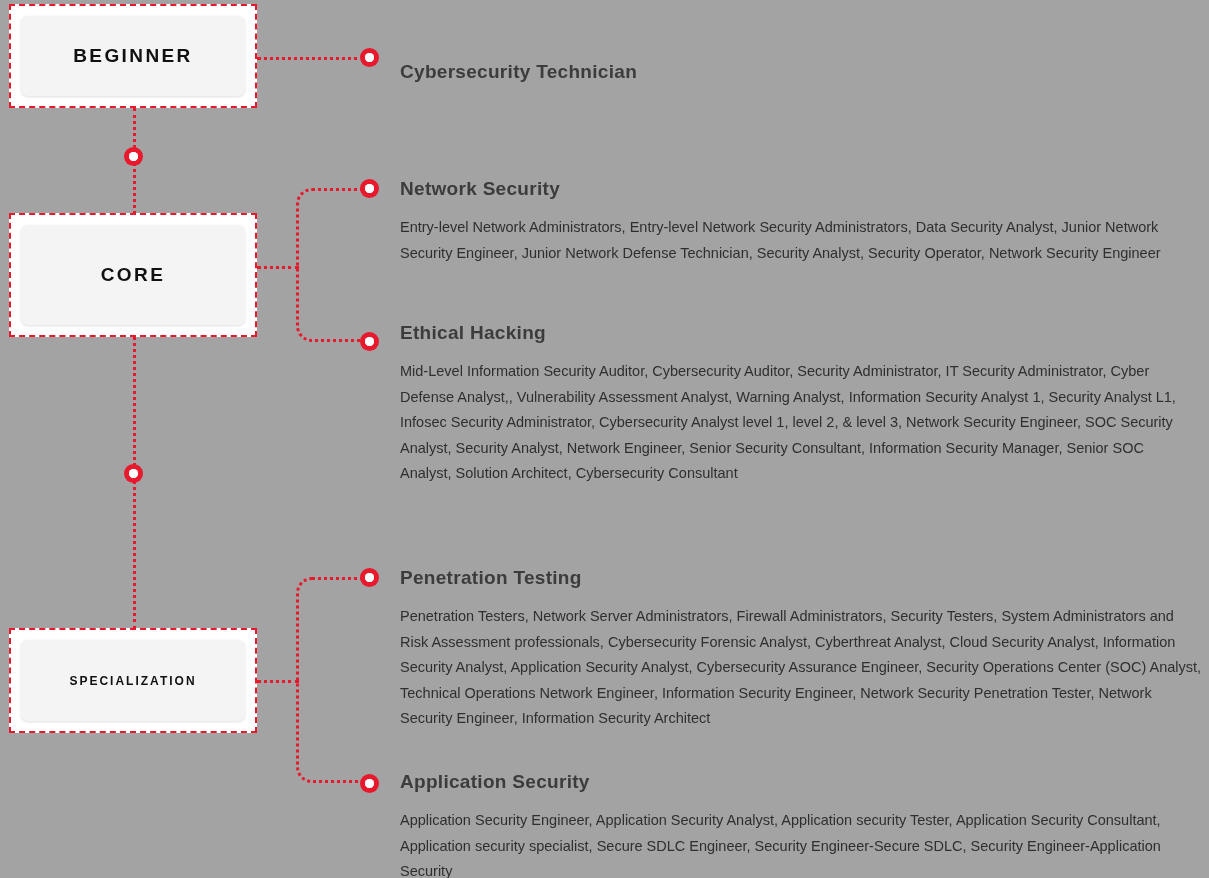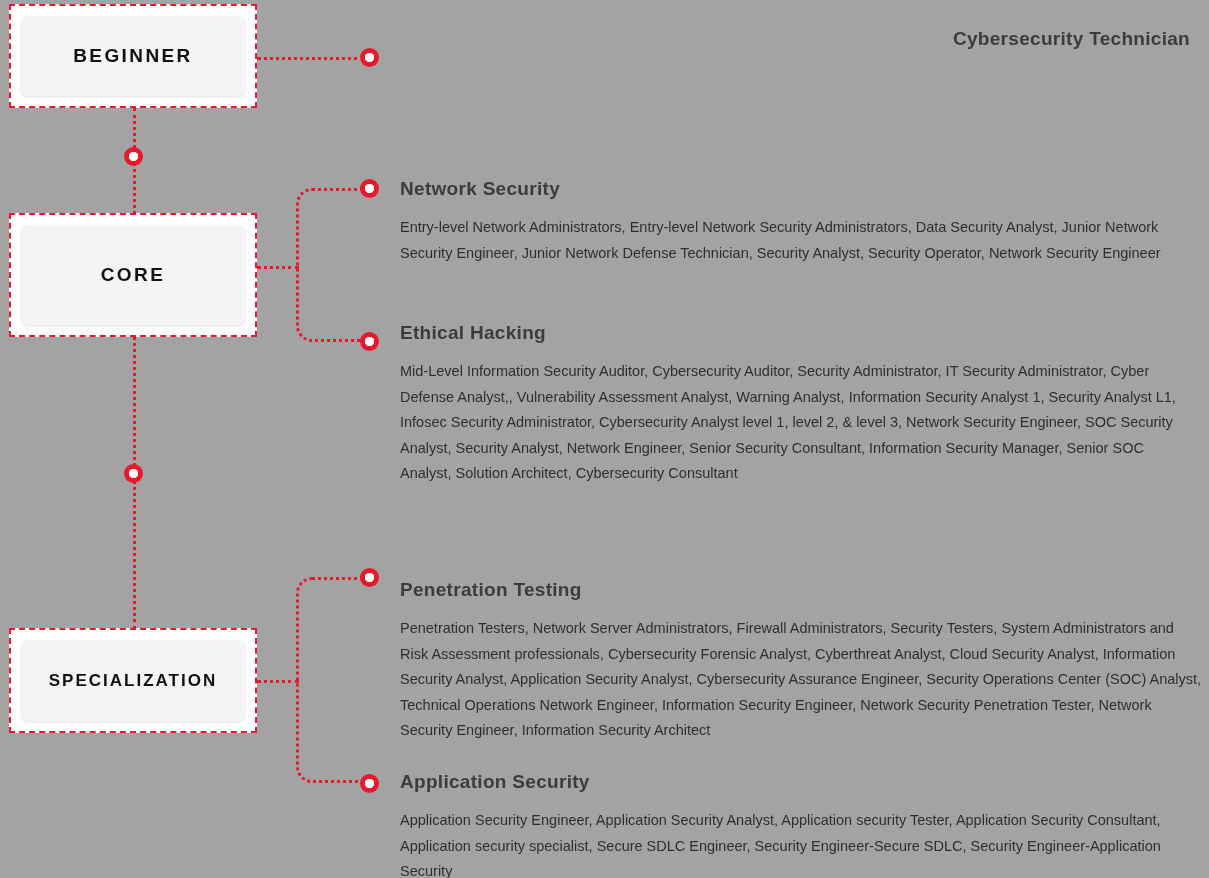--- a/index.html
+++ b/index.html
@@ -28,21 +28,21 @@
     box-shadow: 0 1px 3px rgba(0,0,0,0.13);
   }
   .level-label {
     color: #111111;
     font-weight: bold;
     letter-spacing: 2.4px;
     font-size: 19px;
     font-family: "Liberation Sans", sans-serif;
     white-space: nowrap;
   }
-  .level-label.sm { font-size: 17px; letter-spacing: 2px; }
+  .level-label.sm { font-size: 12px; letter-spacing: 2px; }
 
   #box-beginner       { left: 9px;  top: 4px;   width: 248px; height: 104px; }
   #box-core           { left: 9px;  top: 213px; width: 248px; height: 124px; }
   #box-specialization { left: 9px;  top: 628px; width: 248px; height: 105px; }
 
   
   .vline {
     position: absolute;
     width: 0; border-left: 3px dotted #e8192c;
   }
@@ -127,35 +127,35 @@
       <span class="level-label">CORE</span>
     </div>
   </div>
 
   <div class="level-box" id="box-specialization">
     <div class="level-card">
       <span class="level-label sm">SPECIALIZATION</span>
     </div>
   </div>
 
-  <div class="section" style="top:28px; width:790px;text-align:right;">
+  <div class="section" style="top:61px; width:790px;">
     <h2 class="sec-title">Cybersecurity Technician</h2>
   </div>
 
   <div class="section" style="top:178px; width:790px;">
     <h2 class="sec-title">Network Security</h2>
     <p class="sec-body">Entry-level Network Administrators, Entry-level Network Security Administrators, Data Security Analyst, Junior Network Security Engineer, Junior Network Defense Technician, Security Analyst, Security Operator, Network Security Engineer</p>
   </div>
 
   <div class="section" style="top:322px; width:795px;">
     <h2 class="sec-title">Ethical Hacking</h2>
     <p class="sec-body">Mid-Level Information Security Auditor, Cybersecurity Auditor, Security Administrator, IT Security Administrator, Cyber Defense Analyst,, Vulnerability Assessment Analyst, Warning Analyst, Information Security Analyst 1, Security Analyst L1, Infosec Security Administrator, Cybersecurity Analyst level 1, level 2, &amp; level 3, Network Security Engineer, SOC Security Analyst, Security Analyst, Network Engineer, Senior Security Consultant, Information Security Manager, Senior SOC Analyst, Solution Architect, Cybersecurity Consultant</p>
   </div>
 
-  <div class="section" style="top:567px; width:805px;margin-top:12px;">
+  <div class="section" style="top:567px; width:805px;">
     <h2 class="sec-title">Penetration Testing</h2>
     <p class="sec-body">Penetration Testers, Network Server Administrators, Firewall Administrators, Security Testers, System Administrators and Risk Assessment professionals, Cybersecurity Forensic Analyst, Cyberthreat Analyst, Cloud Security Analyst, Information Security Analyst, Application Security Analyst, Cybersecurity Assurance Engineer, Security Operations Center (SOC) Analyst, Technical Operations Network Engineer, Information Security Engineer, Network Security Penetration Tester, Network Security Engineer, Information Security Architect</p>
   </div>
 
   <div class="section" style="top:771px; width:790px;">
     <h2 class="sec-title">Application Security</h2>
     <p class="sec-body">Application Security Engineer, Application Security Analyst, Application security Tester, Application Security Consultant, Application security specialist, Secure SDLC Engineer, Security Engineer-Secure SDLC, Security Engineer-Application Security</p>
   </div>
 
 </div>

